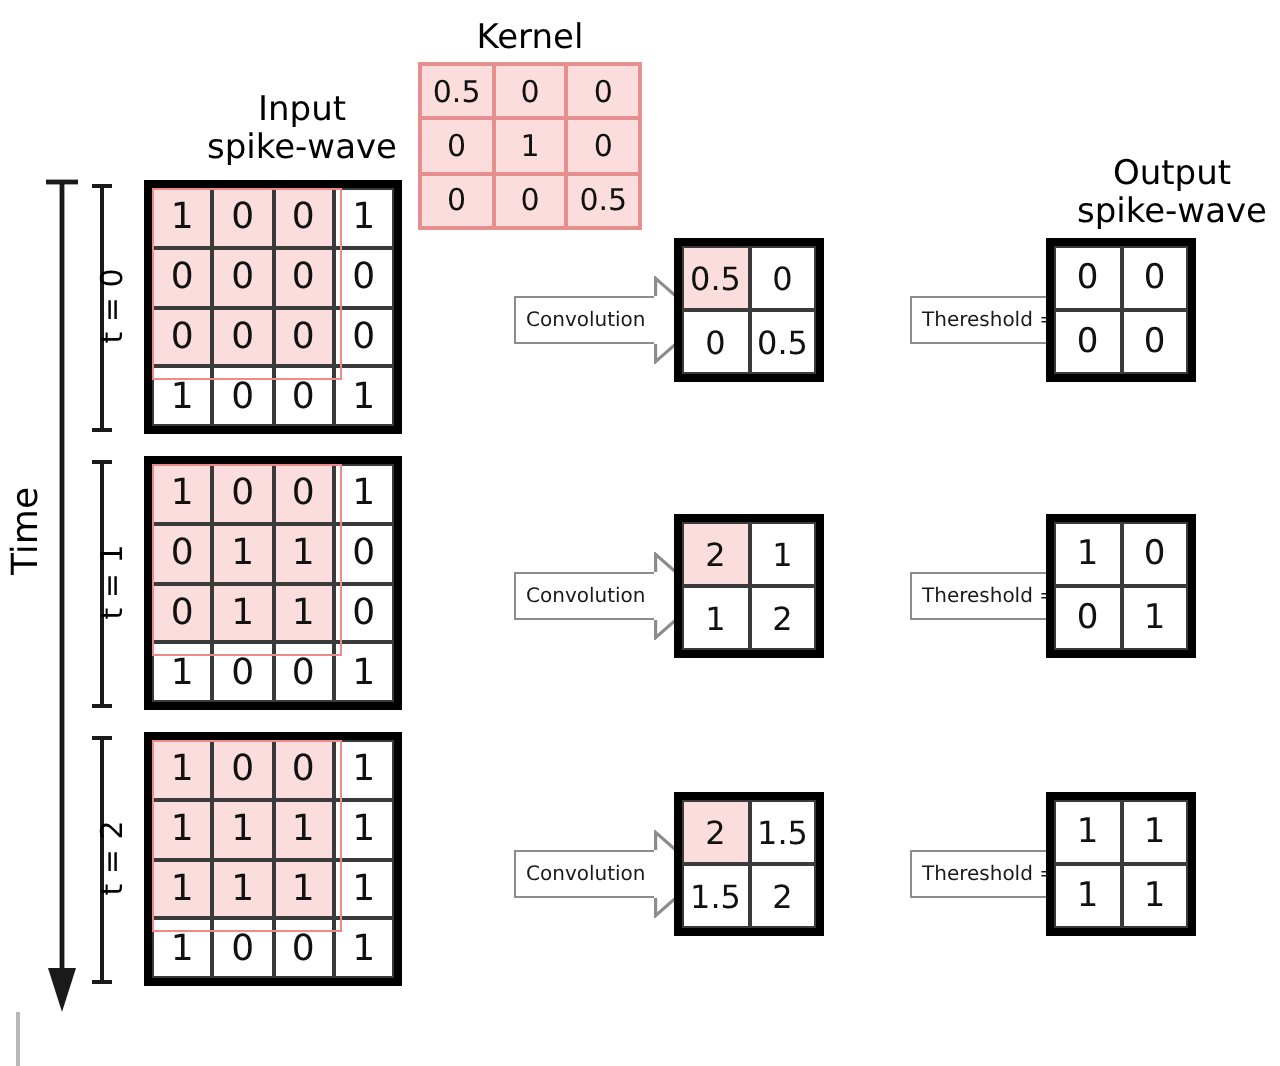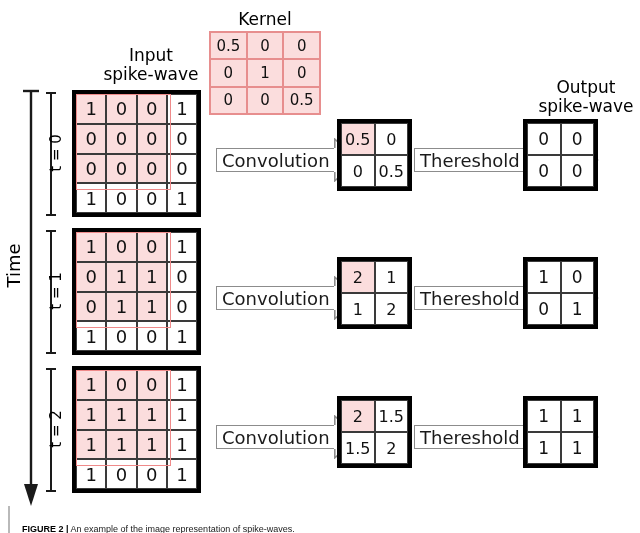--- a/index.html
+++ b/index.html
@@ -141,23 +141,24 @@
     position: relative;
     box-sizing: border-box;
     border: 1.6px solid #8c8c8c;
     border-right: none;
     background: #ffffff;
     height: 24px;
     display: flex;
     align-items: center;
     justify-content: center;
     padding: 0 4px 0 5px;
-    font-size: 18px;
+    font-size: 10px;
     color: #1a1a1a;
     white-space: nowrap;
+    margin-left: 41px;
   }
   .arrow-head {
     position: relative;
     width: 26px;
     height: 44px;
     flex: 0 0 auto;
   }
   .arrow-head svg { display: block; }
 
   .conv-arrow { left: 216px; }
@@ -460,18 +461,14 @@
   </div>
 
   <div class="grid out-grid" id="out-grid-t2">
     <div class="cell">1</div>
     <div class="cell">1</div>
     <div class="cell">1</div>
     <div class="cell">1</div>
   </div>
 
   <div id="caption-rule"></div>
-  <div id="caption">
-    <b>FIGURE 2 |</b>
-    <span>An example of the image representation of spike-waves.</span>
-  </div>
 
 </div>
 
 </body></html>

